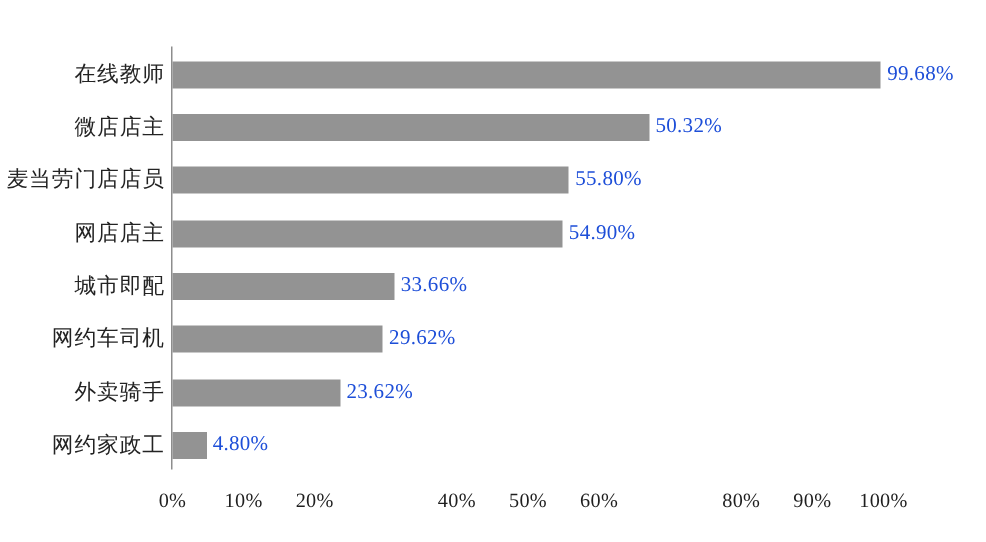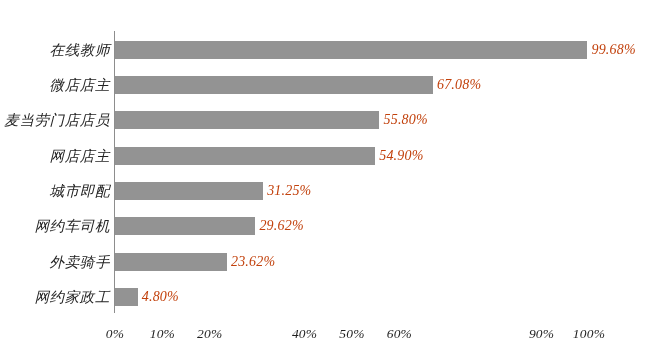--- a/index.html
+++ b/index.html
@@ -12,21 +12,20 @@
     height: 361px;
     font-family: "Liberation Serif", "DejaVu Serif", serif;
     color: #1a1a1a;
     overflow: hidden;
   }
   #chart-root {
     position: relative;
     width: 657px;
     height: 361px;
     background: #ffffff;
-    font-style: italic;
   }
 
   
 
   .axis-line {
     position: absolute;
     left: 114px;
     top: 31px;
     width: 1px;
     height: 282px;
@@ -49,21 +48,21 @@
     position: absolute;
     left: 115px;
     height: 18px;
     background: #939393;
   }
 
   .bar-value {
     position: absolute;
     font-size: 14px;
     line-height: 18px;
-    color: #c2410c;
+    color: #1d4ed8;
     white-space: nowrap;
     letter-spacing: 0.2px;
   }
 
   .tick-label {
     position: absolute;
     top: 325px;
     width: 60px;
     margin-left: -30px;
     text-align: center;
@@ -93,30 +92,31 @@
   <div class="bar" style="top: 41px; width: 472.483px;"></div>
   <div class="bar" style="top: 76px; width: 317.959px;"></div>
   <div class="bar" style="top: 111px; width: 264.492px;"></div>
   <div class="bar" style="top: 147px; width: 260.226px;"></div>
   <div class="bar" style="top: 182px; width: 148.125px;"></div>
   <div class="bar" style="top: 217px; width: 140.399px;"></div>
   <div class="bar" style="top: 253px; width: 111.959px;"></div>
   <div class="bar" style="top: 288px; width: 22.752px;"></div>
 
   <div class="bar-value" style="top: 41px; left: 591.483px;">99.68%</div>
-  <div class="bar-value" style="top: 76px; left: 436.959px;">67.08%</div>
+  <div class="bar-value" style="top: 76px; left: 436.959px;">50.32%</div>
   <div class="bar-value" style="top: 111px; left: 383.492px;">55.80%</div>
   <div class="bar-value" style="top: 147px; left: 379.226px;">54.90%</div>
-  <div class="bar-value" style="top: 182px; left: 267.125px;">31.25%</div>
+  <div class="bar-value" style="top: 182px; left: 267.125px;">33.66%</div>
   <div class="bar-value" style="top: 217px; left: 259.399px;">29.62%</div>
   <div class="bar-value" style="top: 253px; left: 230.959px;">23.62%</div>
   <div class="bar-value" style="top: 288px; left: 141.752px;">4.80%</div>
 
   <div class="tick-label" style="left: 115px;">0%</div>
   <div class="tick-label" style="left: 162.4px;">10%</div>
   <div class="tick-label" style="left: 209.8px;">20%</div>
   <div class="tick-label" style="left: 304.6px;">40%</div>
   <div class="tick-label" style="left: 352px;">50%</div>
   <div class="tick-label" style="left: 399.4px;">60%</div>
+  <div class="tick-label" style="left: 494.2px;">80%</div>
   <div class="tick-label" style="left: 541.6px;">90%</div>
   <div class="tick-label" style="left: 589px;">100%</div>
 
 </div>
 
 </body></html>

